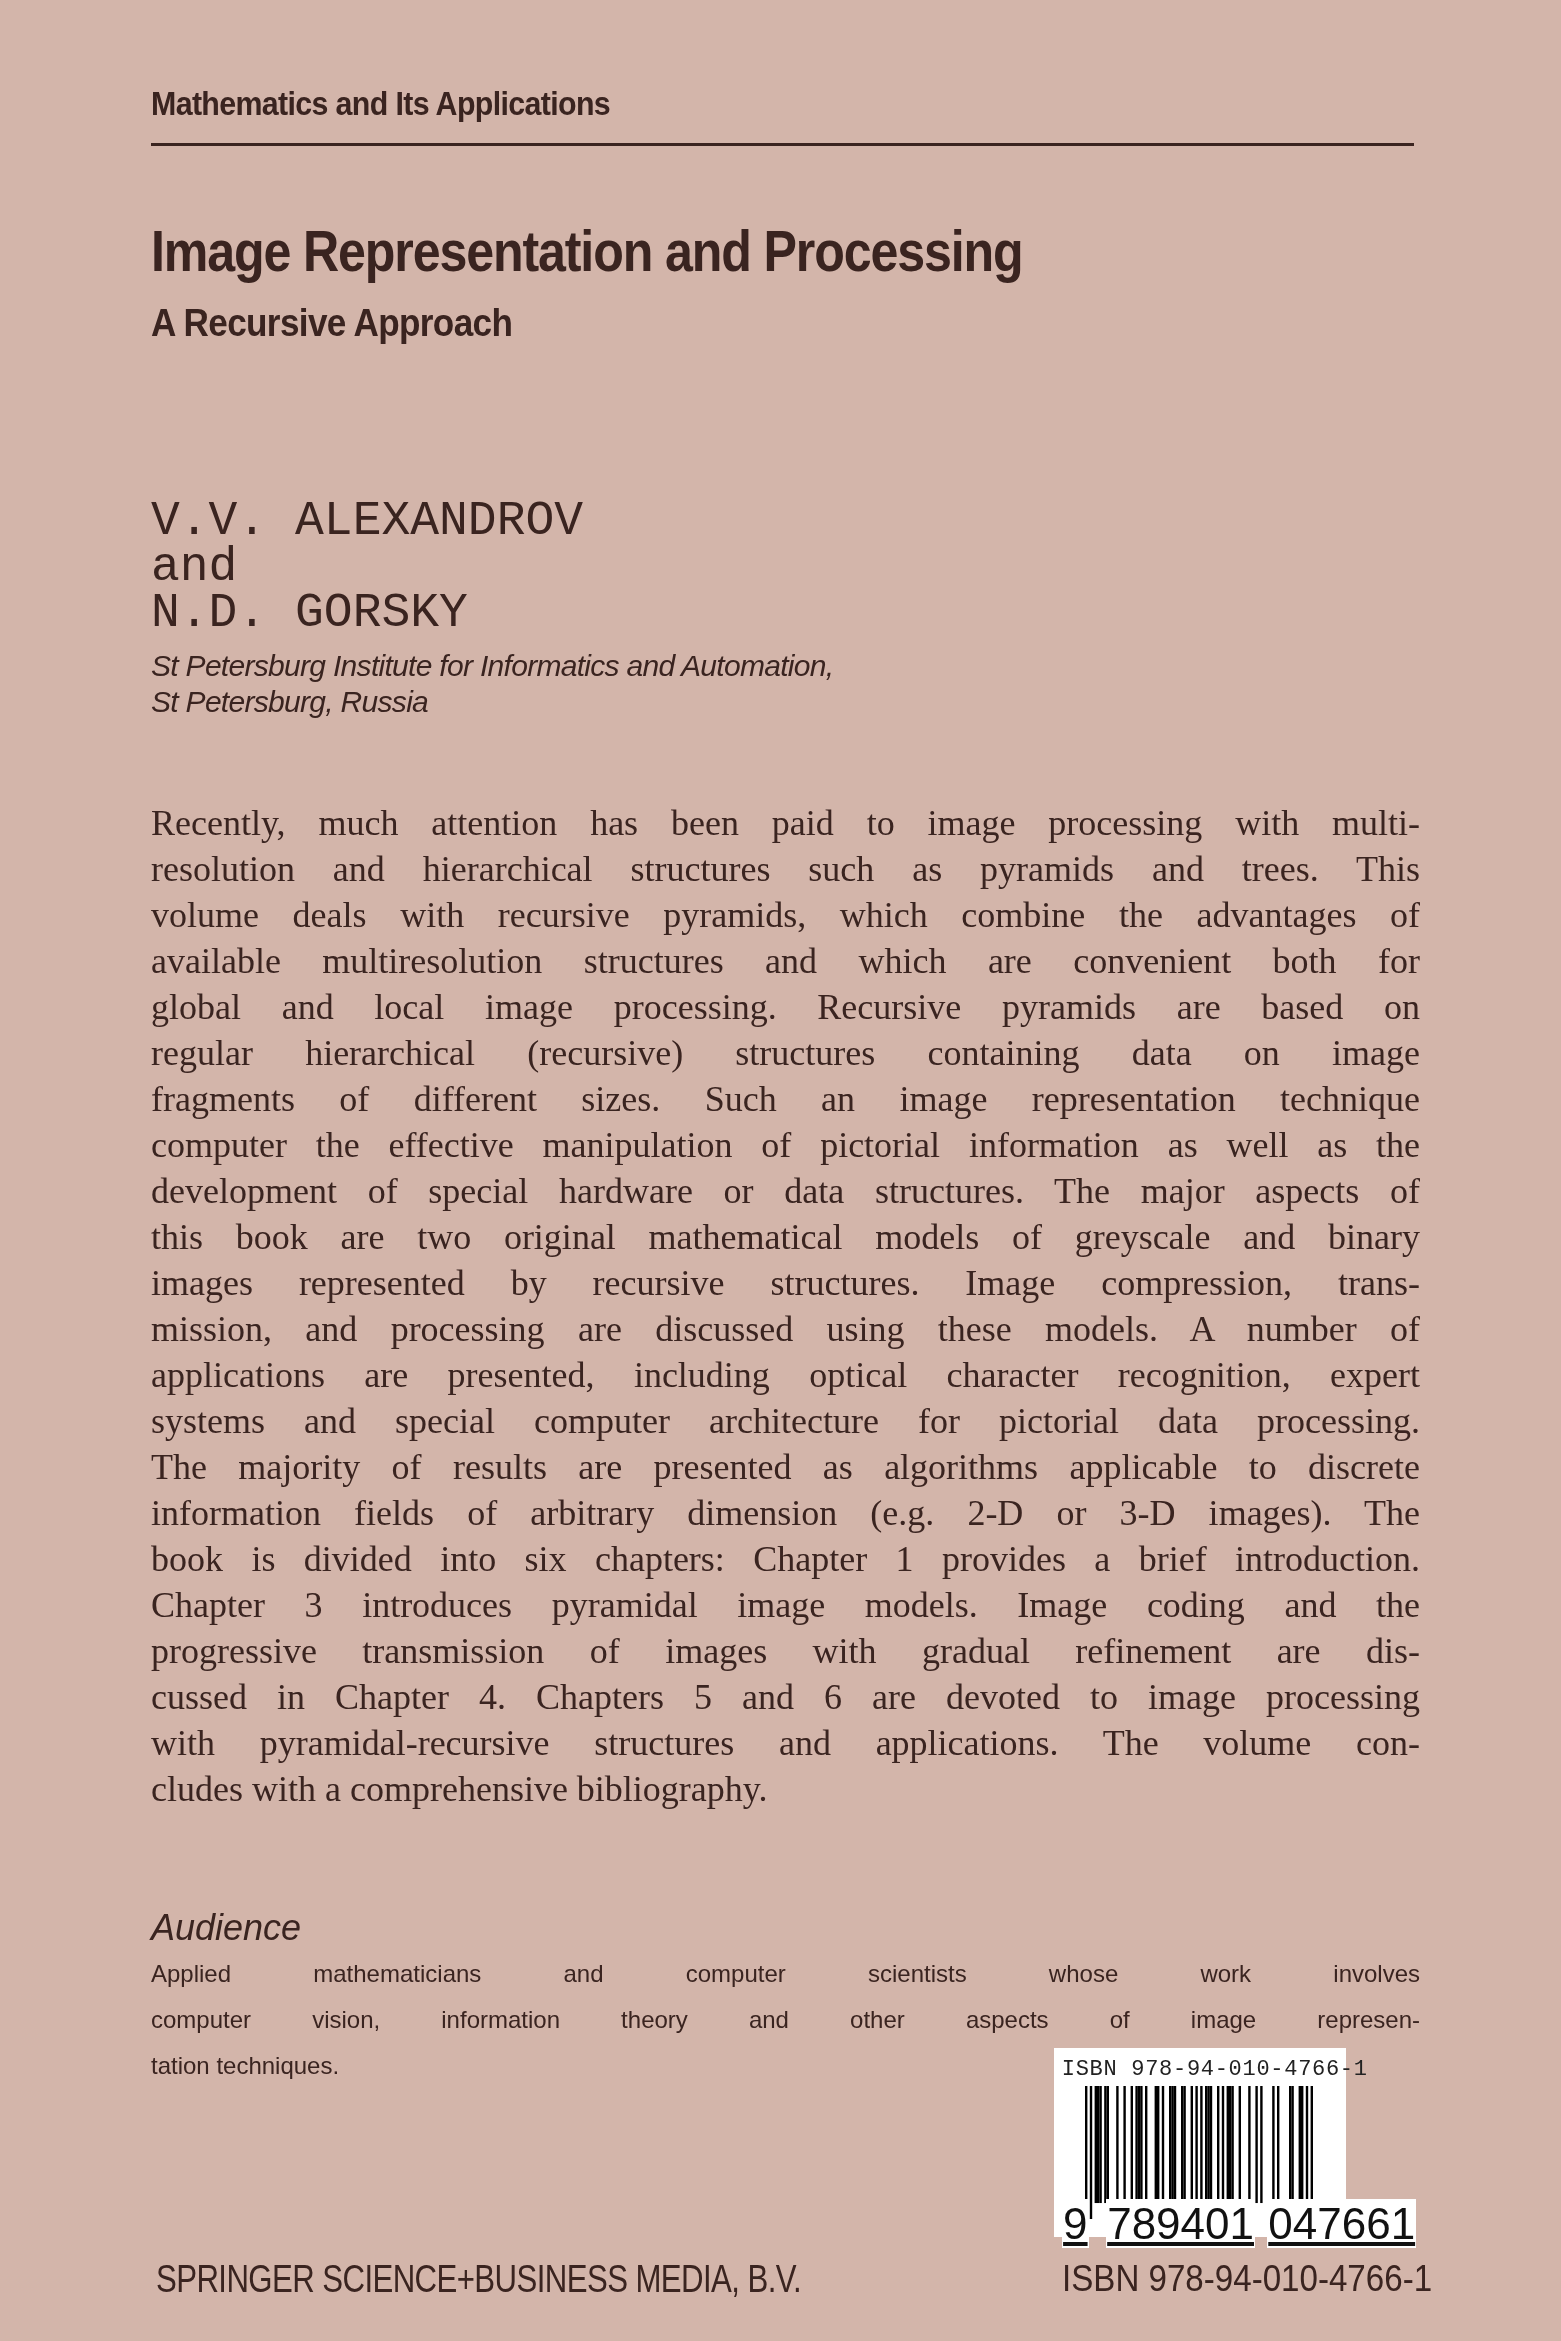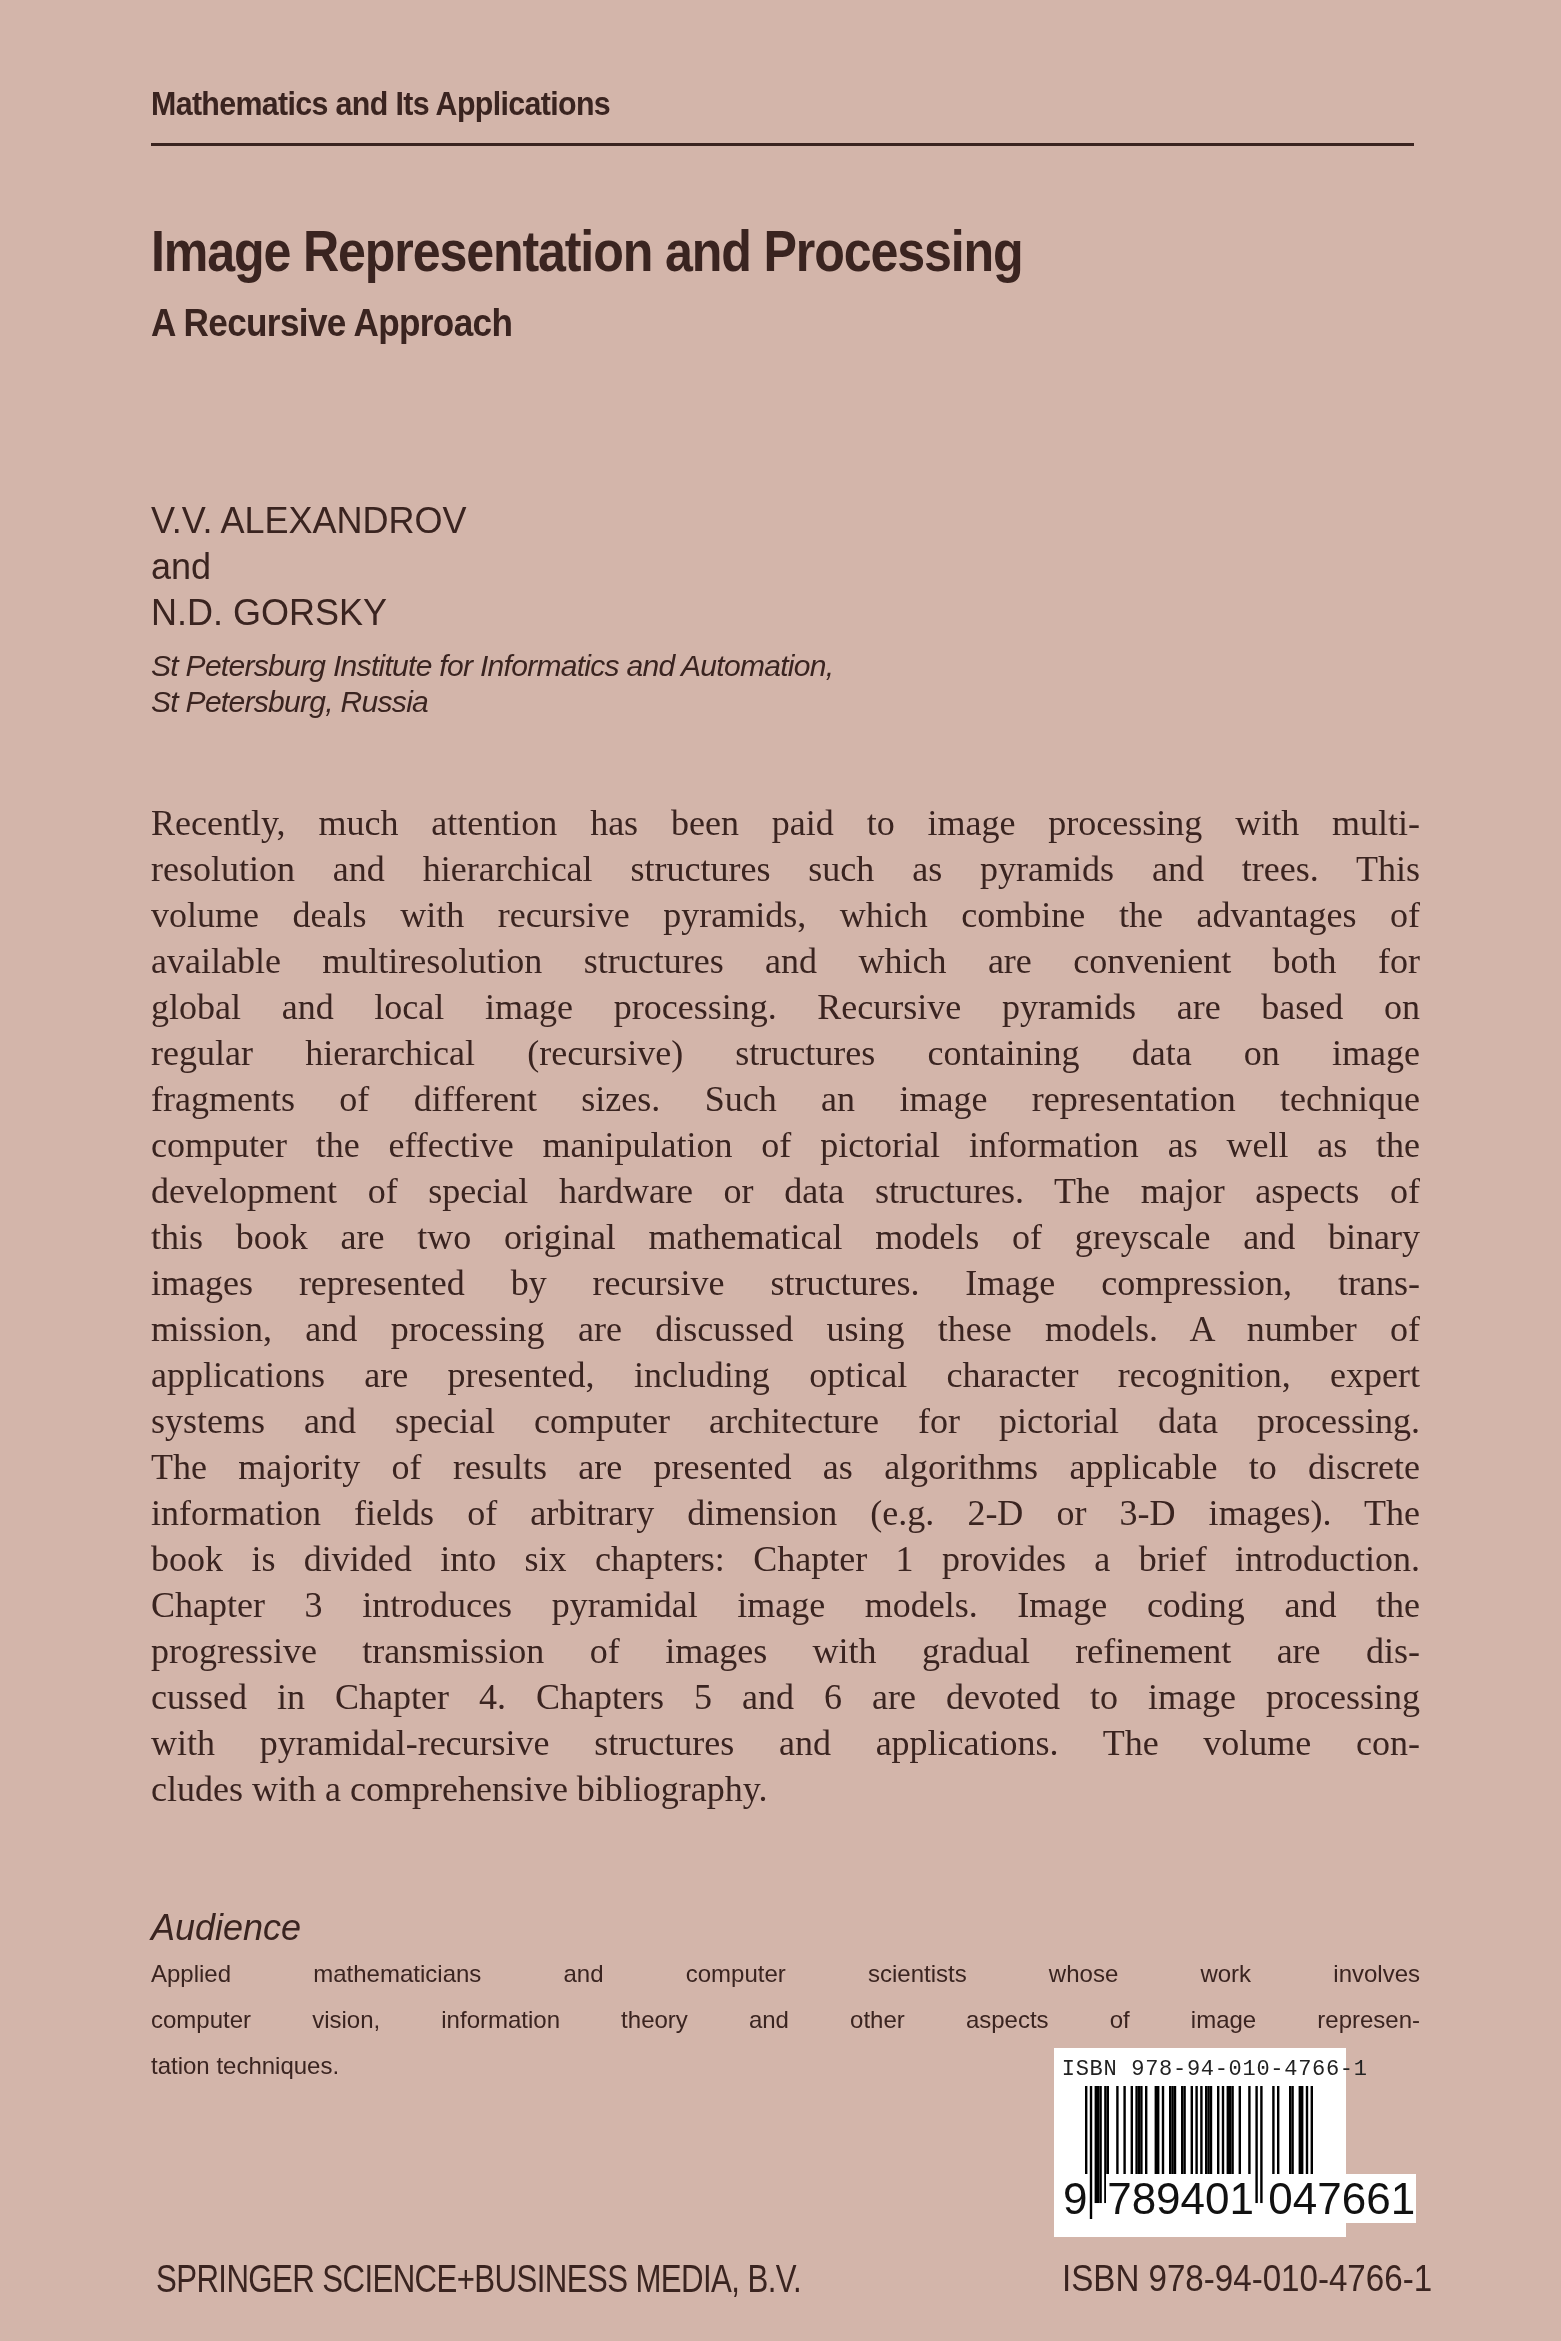--- a/index.html
+++ b/index.html
@@ -28,22 +28,22 @@
     white-space: nowrap;
   }
   .subtitle {
     position: absolute; left: 151px; top: 301px;
     font-family: "Liberation Sans", sans-serif;
     font-weight: bold; font-size: 39px; letter-spacing: -0.7px;
     transform: scaleX(0.9); transform-origin: left top;
   }
   .authors {
     position: absolute; left: 151px; top: 498px;
-    font-family: Liberation Sans, sans-serif;
-    font-size: 36px; line-height: 46px;
+    font-family: Liberation Mono, monospace;
+    font-size: 48px; line-height: 46px;
   }
   .affil {
     position: absolute; left: 151px; top: 648px;
     font-family: "Liberation Sans", sans-serif;
     font-style: italic; font-size: 30px; line-height: 36px;
     letter-spacing: -0.7px;
   }
   .abstract {
     position: absolute; left: 151px; top: 800px; width: 1269px;
     font-family: "Liberation Sans", sans-serif;
@@ -76,24 +76,25 @@
     background: #ffffff;
   }
   .barcode-isbn-top {
     position: absolute; left: 7.8px; top: 9px;
     font-family: "Liberation Mono", monospace;
     font-size: 22px; color: #222; white-space: nowrap;
     letter-spacing: 0.7px;
   }
   .bars { position: absolute; left: 31px; top: 38px; width: 228px; height: 133px; }
   .barcode-digits {
-    position: absolute; left: 7.8px; top: 126px;
+    position: absolute; left: 7.8px; top: 151px;
     font-family: "Liberation Sans", sans-serif;
     font-size: 44px; color: #111; white-space: nowrap;
     background: transparent;
+    text-decoration: underline;
   }
   .barcode-digits span { background: #fff; padding: 0 1.3px; }
   .isbn-bottom {
     position: absolute; left: 1062px; top: 2258px;
     font-family: "Liberation Sans", sans-serif;
     font-size: 36px; white-space: nowrap;
     transform: scaleX(0.92); transform-origin: left top;
   }
 </style>
 </head>

